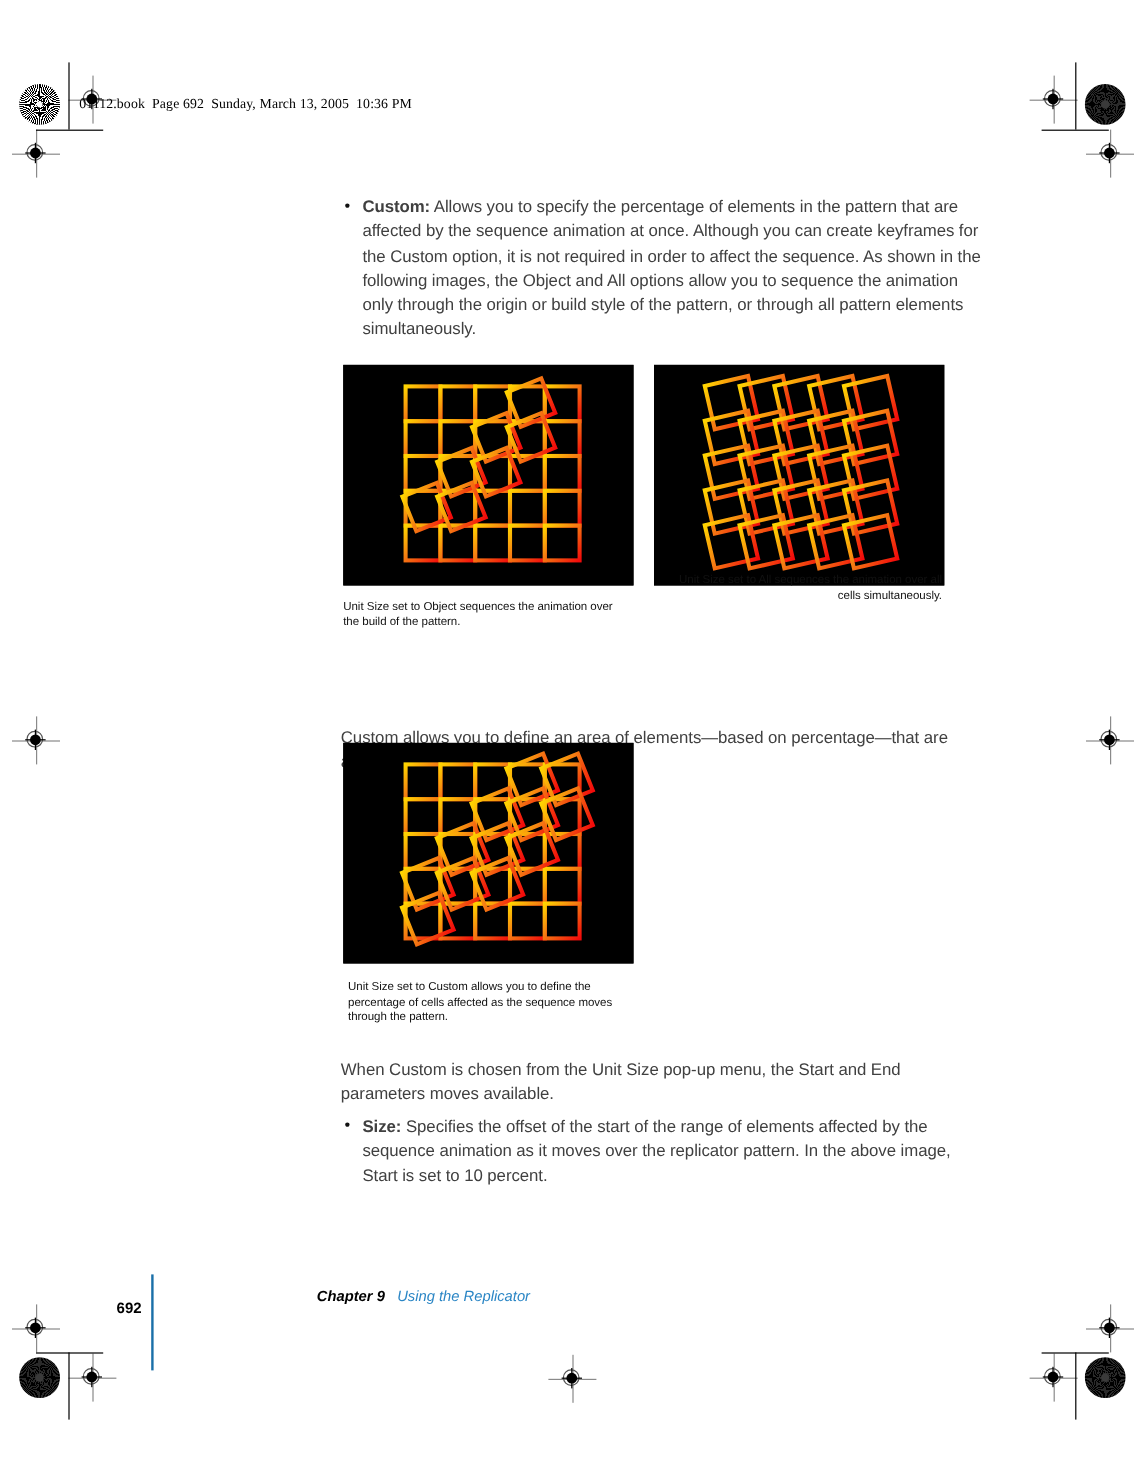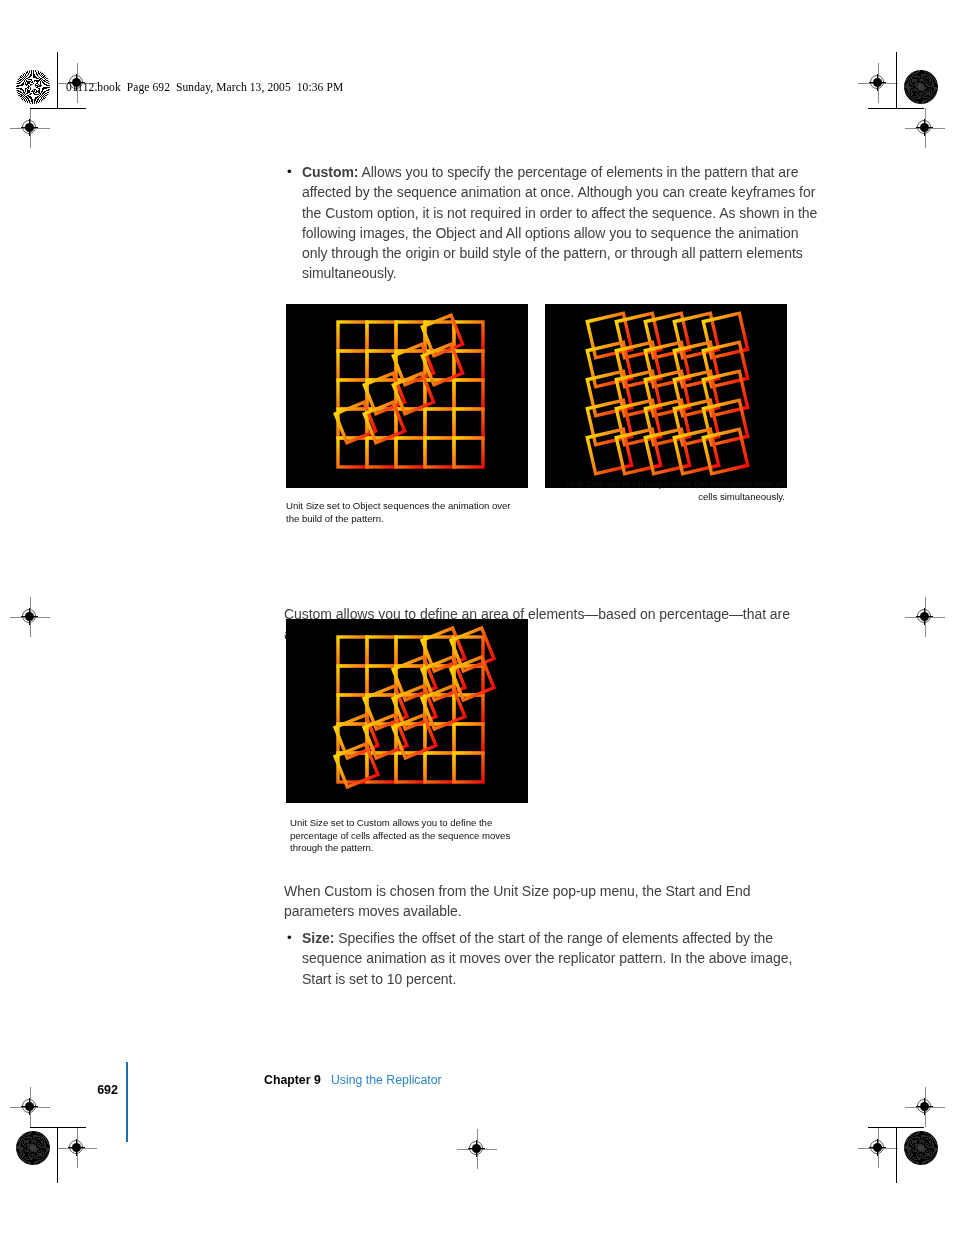--- a/index.html
+++ b/index.html
@@ -377,15 +377,15 @@
 
   <div class="body-block" style="top:928px;">
     <div class="bullet-row">
       <span class="bullet-dot">•</span>
       <p class="para"><span class="lead">Size:</span><span>  Specifies the offset of the start of the range of elements affected by the sequence animation as it moves over the replicator pattern. In the above image, Start is set to 10 percent.</span></p>
     </div>
   </div>
 
   <div class="pagenum" style="left:58px; top:1083px;">692</div>
   <div class="blue-rule" style="left:126px; top:1062px; height:80px;"></div>
-  <div class="footer-txt" style="left:264px; top:1073px;"><span class="footer-ch">Chapter 9</span><span>   </span><span class="footer-link">Using the Replicator</span></div>
+  <div class="footer-txt" style="left:264px; top:1073px;font-style:italic;"><span class="footer-ch">Chapter 9</span><span>   </span><span class="footer-link">Using the Replicator</span></div>
 
 </div>
 
 </body></html>

